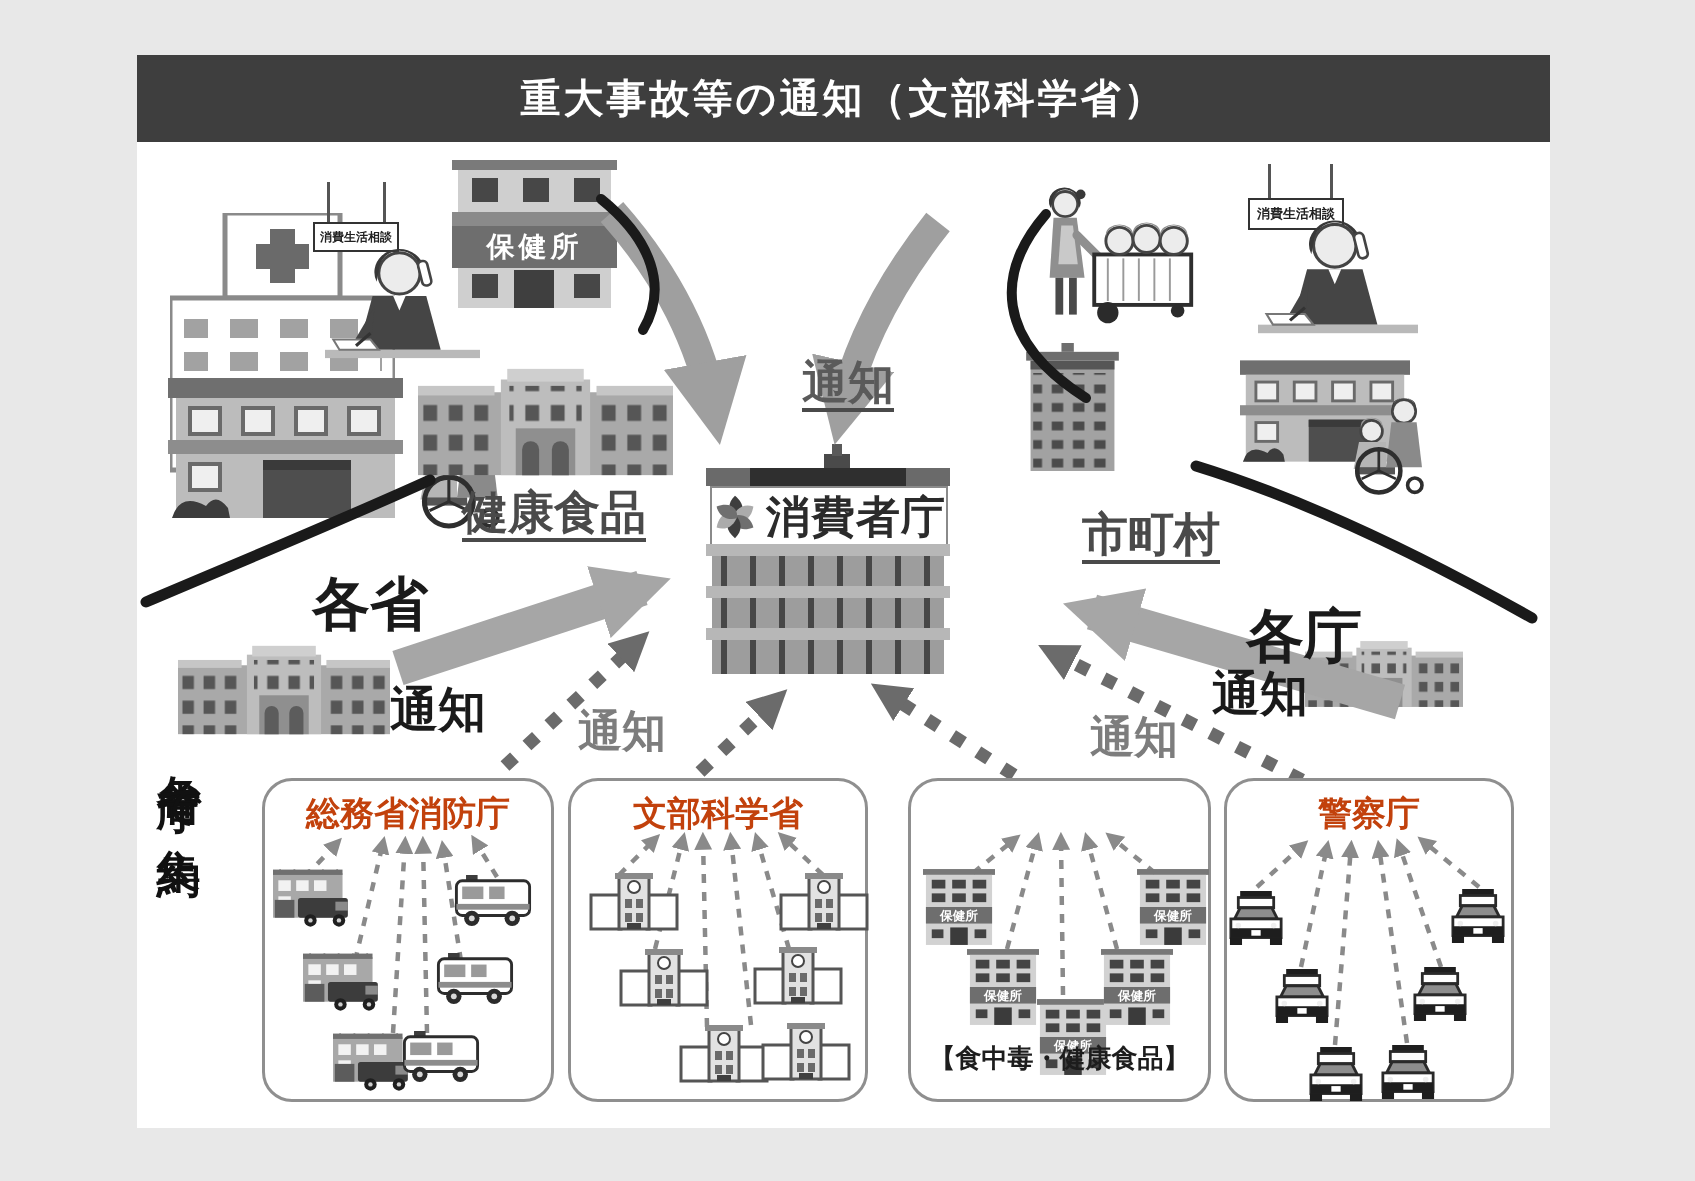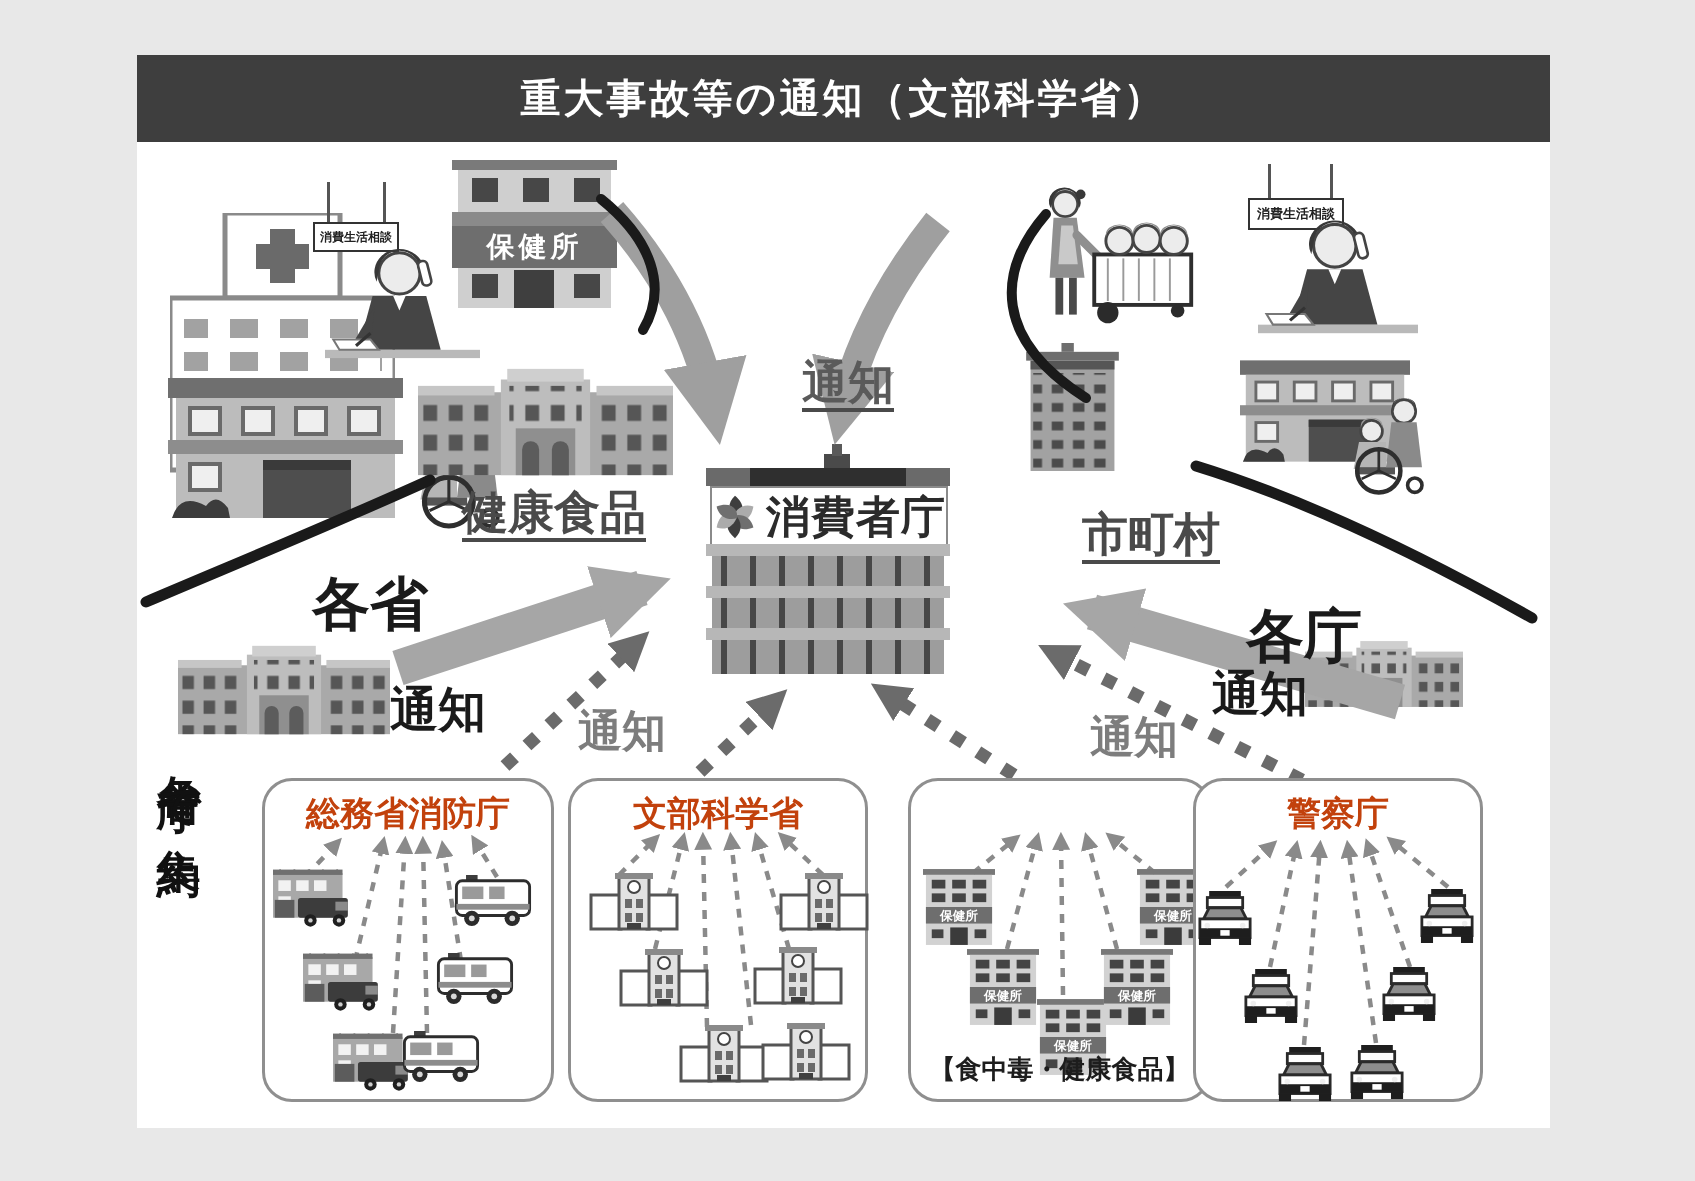--- a/index.html
+++ b/index.html
@@ -10,21 +10,21 @@
   #titlebar .t{color:#ffffff;font-size:40px;font-weight:bold;letter-spacing:3px;}
   svg.ico{position:absolute;overflow:visible;}
   #arrows{left:0;top:0;width:1695px;height:1181px;pointer-events:none;}
   .lbl{position:absolute;white-space:nowrap;}
   .u-gray{color:#4a4a4a;font-size:46px;font-weight:bold;border-bottom:4px solid #4a4a4a;padding-bottom:2px;line-height:1.05;}
   .blk{color:#1a1a1a;font-size:58px;font-weight:bold;}
   .gry{color:#7d7d7d;font-size:44px;font-weight:bold;}
   .vert{writing-mode:vertical-rl;text-orientation:upright;font-size:44px;font-weight:bold;color:#111;letter-spacing:6px;}
   .box{position:absolute;border:3px solid #8f8f8f;border-radius:30px;background:#fff;}
   .boxlbl{position:absolute;width:100%;text-align:center;top:10px;font-size:34px;font-weight:bold;color:#c2410c;}
-  .boxnote{position:absolute;width:100%;text-align:center;bottom:12px;font-size:26px;font-weight:bold;color:#1d1d1d;}
+  .boxnote{position:absolute;width:100%;text-align:center;bottom:23px;font-size:26px;font-weight:bold;color:#1d1d1d;}
   .sign{position:absolute;background:#fff;border:2px solid #333;color:#222;font-weight:bold;display:flex;align-items:center;justify-content:center;}
   .agency{position:absolute;left:706px;top:468px;width:244px;height:208px;}
   .agency .ant{position:absolute;left:118px;top:-14px;width:26px;height:16px;background:#4a4a4a;}
   .agency .ant2{position:absolute;left:126px;top:-24px;width:10px;height:12px;background:#5a5a5a;}
   .agency .roof{position:absolute;left:0;top:0;width:100%;height:18px;background:linear-gradient(90deg,#6a6a6a 0 18%,#2f2f2f 18% 82%,#6a6a6a 82%);}
   .agency .signband{position:absolute;left:4px;top:18px;width:234px;height:58px;background:#fff;border:2px solid #8a8a8a;display:flex;align-items:center;justify-content:center;gap:8px;}
   .agency .aname{font-size:44px;font-weight:bold;color:#2b2b2b;letter-spacing:1px;}
   .agency .slab{position:absolute;left:0;width:100%;height:12px;background:#b7b7b7;}
   .agency .winrow{position:absolute;left:6px;width:232px;height:30px;background:repeating-linear-gradient(90deg,#9d9d9d 0 9px,#474747 9px 15px,#9d9d9d 15px 29px);}
 </style>
@@ -466,21 +466,21 @@
     </svg>
   <svg class="ico" style="left:190px;top:168px;width:72px;height:76px">
       <use href="#sym-hokensmall"></use>
     </svg>
   <svg class="ico" style="left:226px;top:88px;width:72px;height:76px">
       <use href="#sym-hokensmall"></use>
     </svg>
   <div class="boxnote">【食中毒・健康食品】</div>
 </div>
 
-<div class="box" style="left:1193px;top:778px;width:284px;height:318px">
+<div class="box" style="left:1224px;top:778px;width:284px;height:318px">
   <div class="boxlbl">警察庁</div>
   <svg class="ico" style="left:0;top:0;width:284px;height:318px">
     <g stroke="#8a8a8a" stroke-width="4.5" stroke-dasharray="9 9" fill="none">
       <line x1="30" y1="106" x2="76" y2="64" marker-end="url(#mh-mini)"></line>
       <line x1="74" y1="186" x2="100" y2="66" marker-end="url(#mh-mini)"></line>
       <line x1="108" y1="264" x2="124" y2="66" marker-end="url(#mh-mini)"></line>
       <line x1="180" y1="262" x2="152" y2="66" marker-end="url(#mh-mini)"></line>
       <line x1="214" y1="186" x2="172" y2="64" marker-end="url(#mh-mini)"></line>
       <line x1="252" y1="106" x2="196" y2="60" marker-end="url(#mh-mini)"></line>
     </g>

